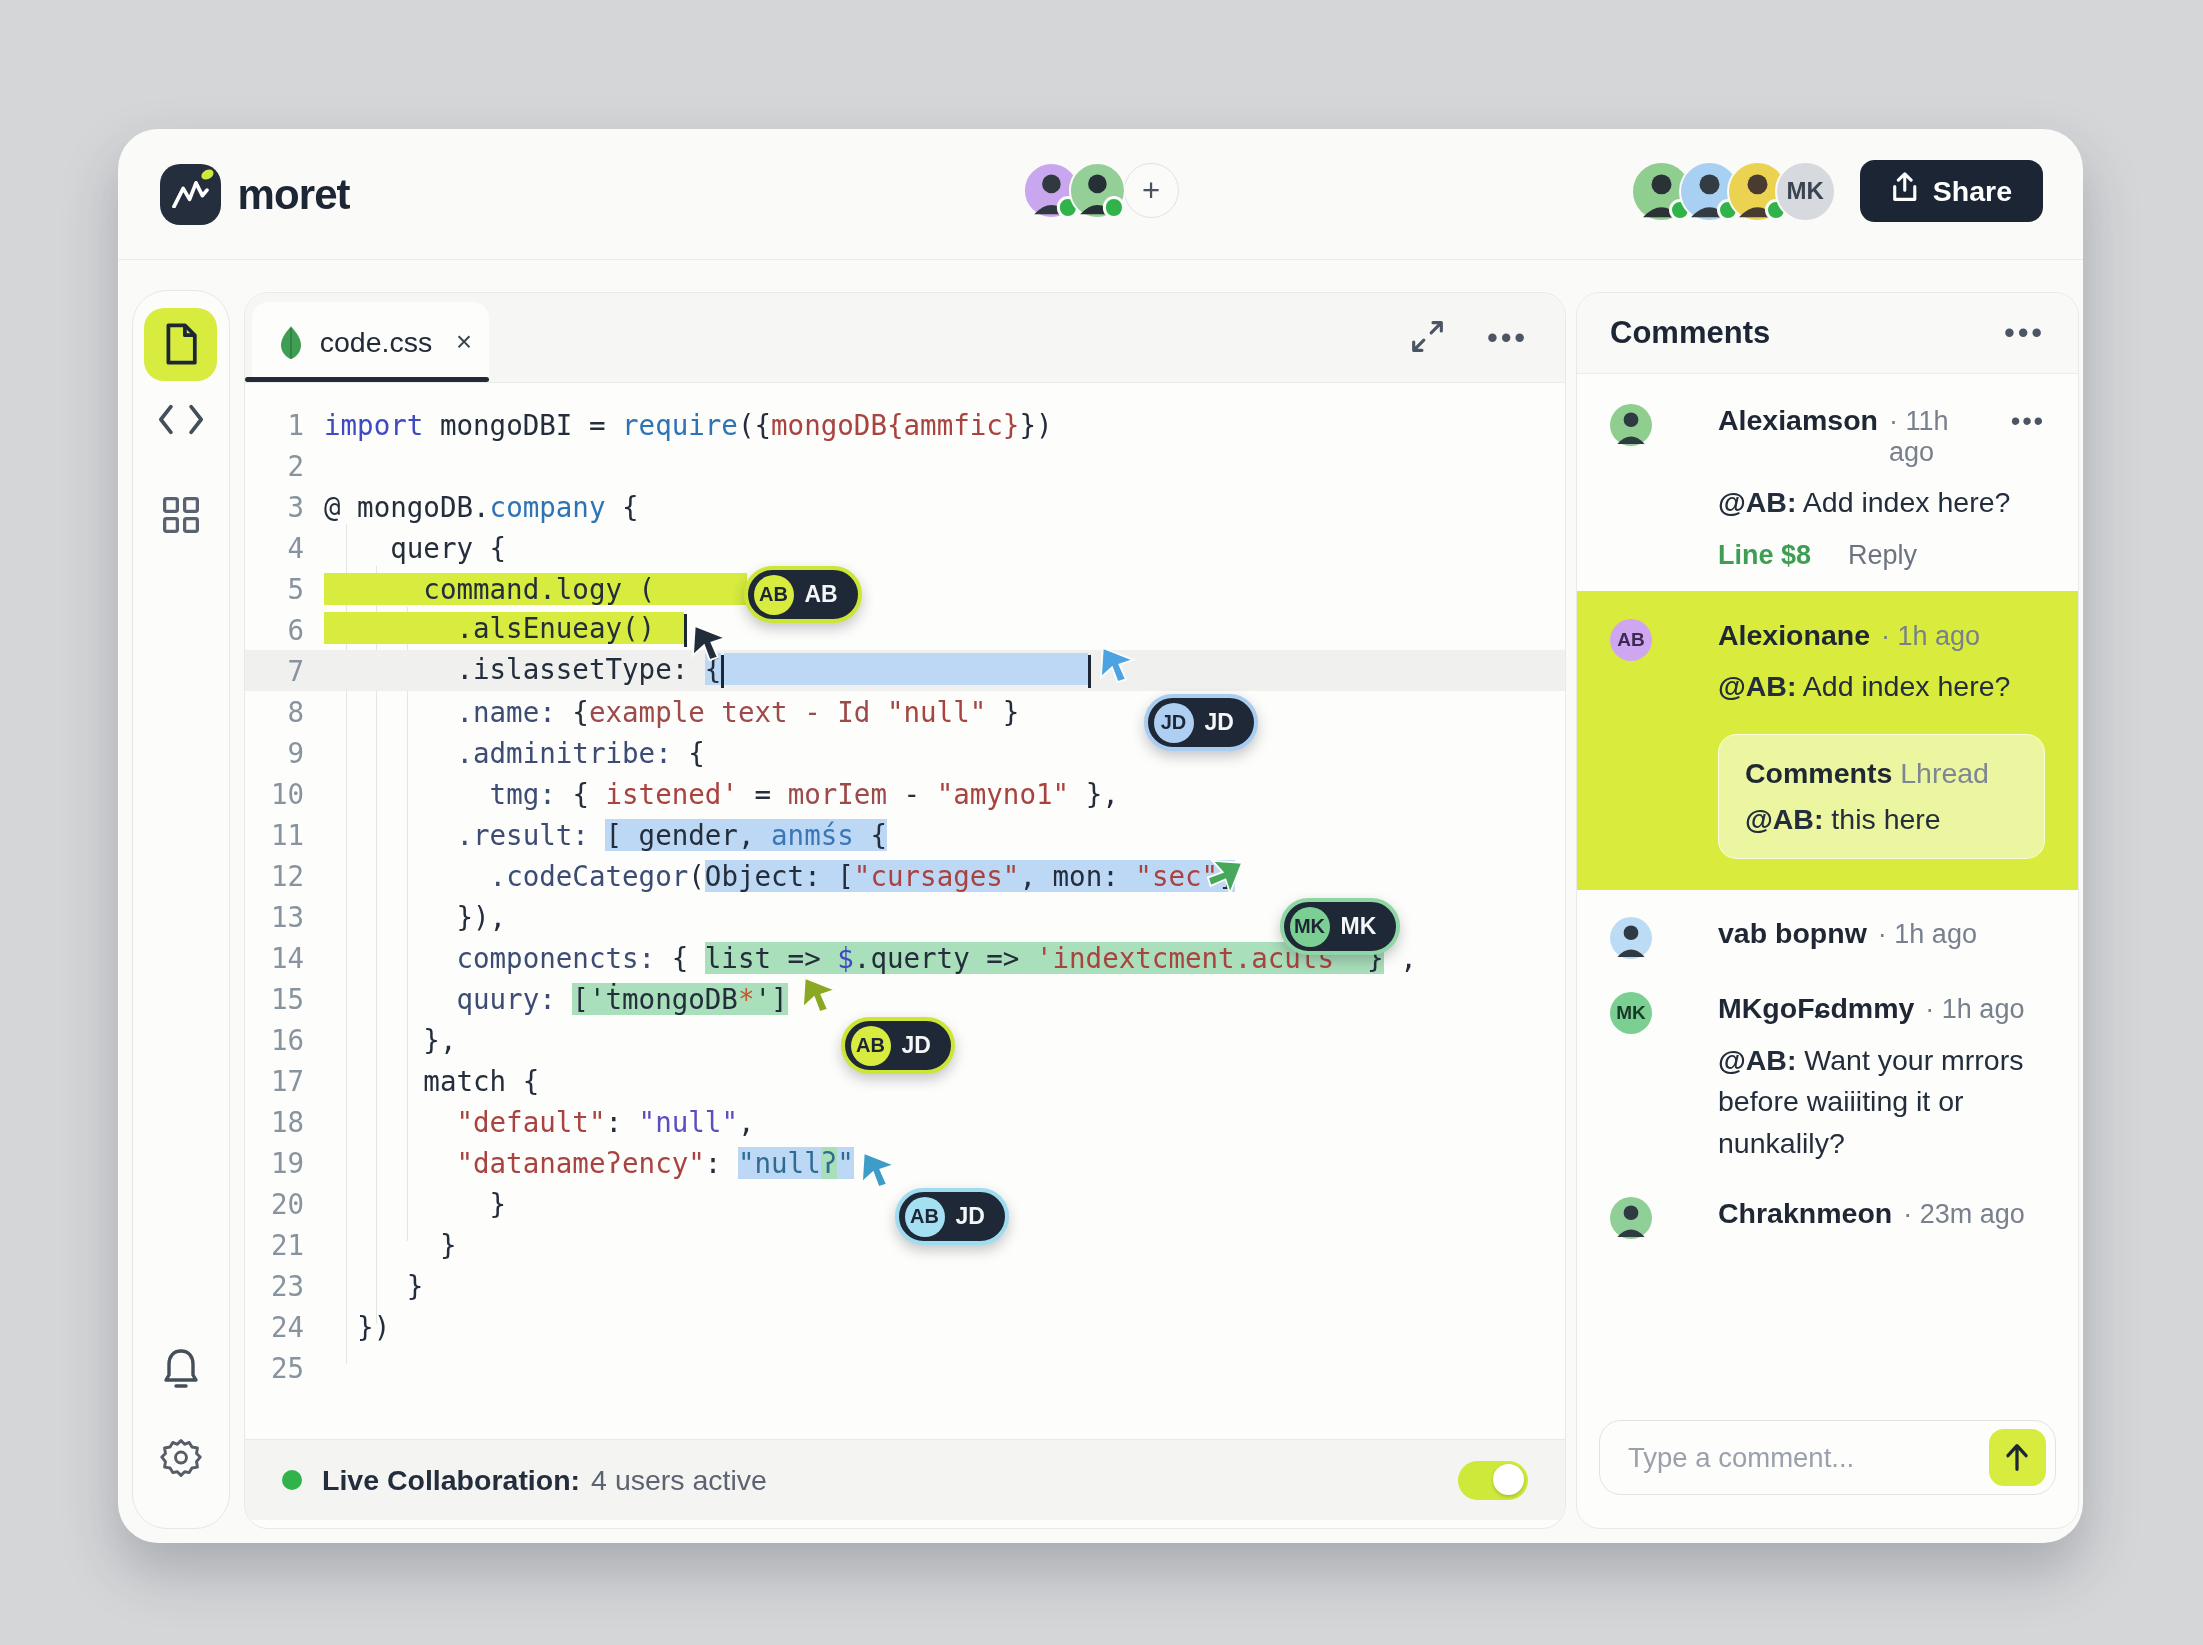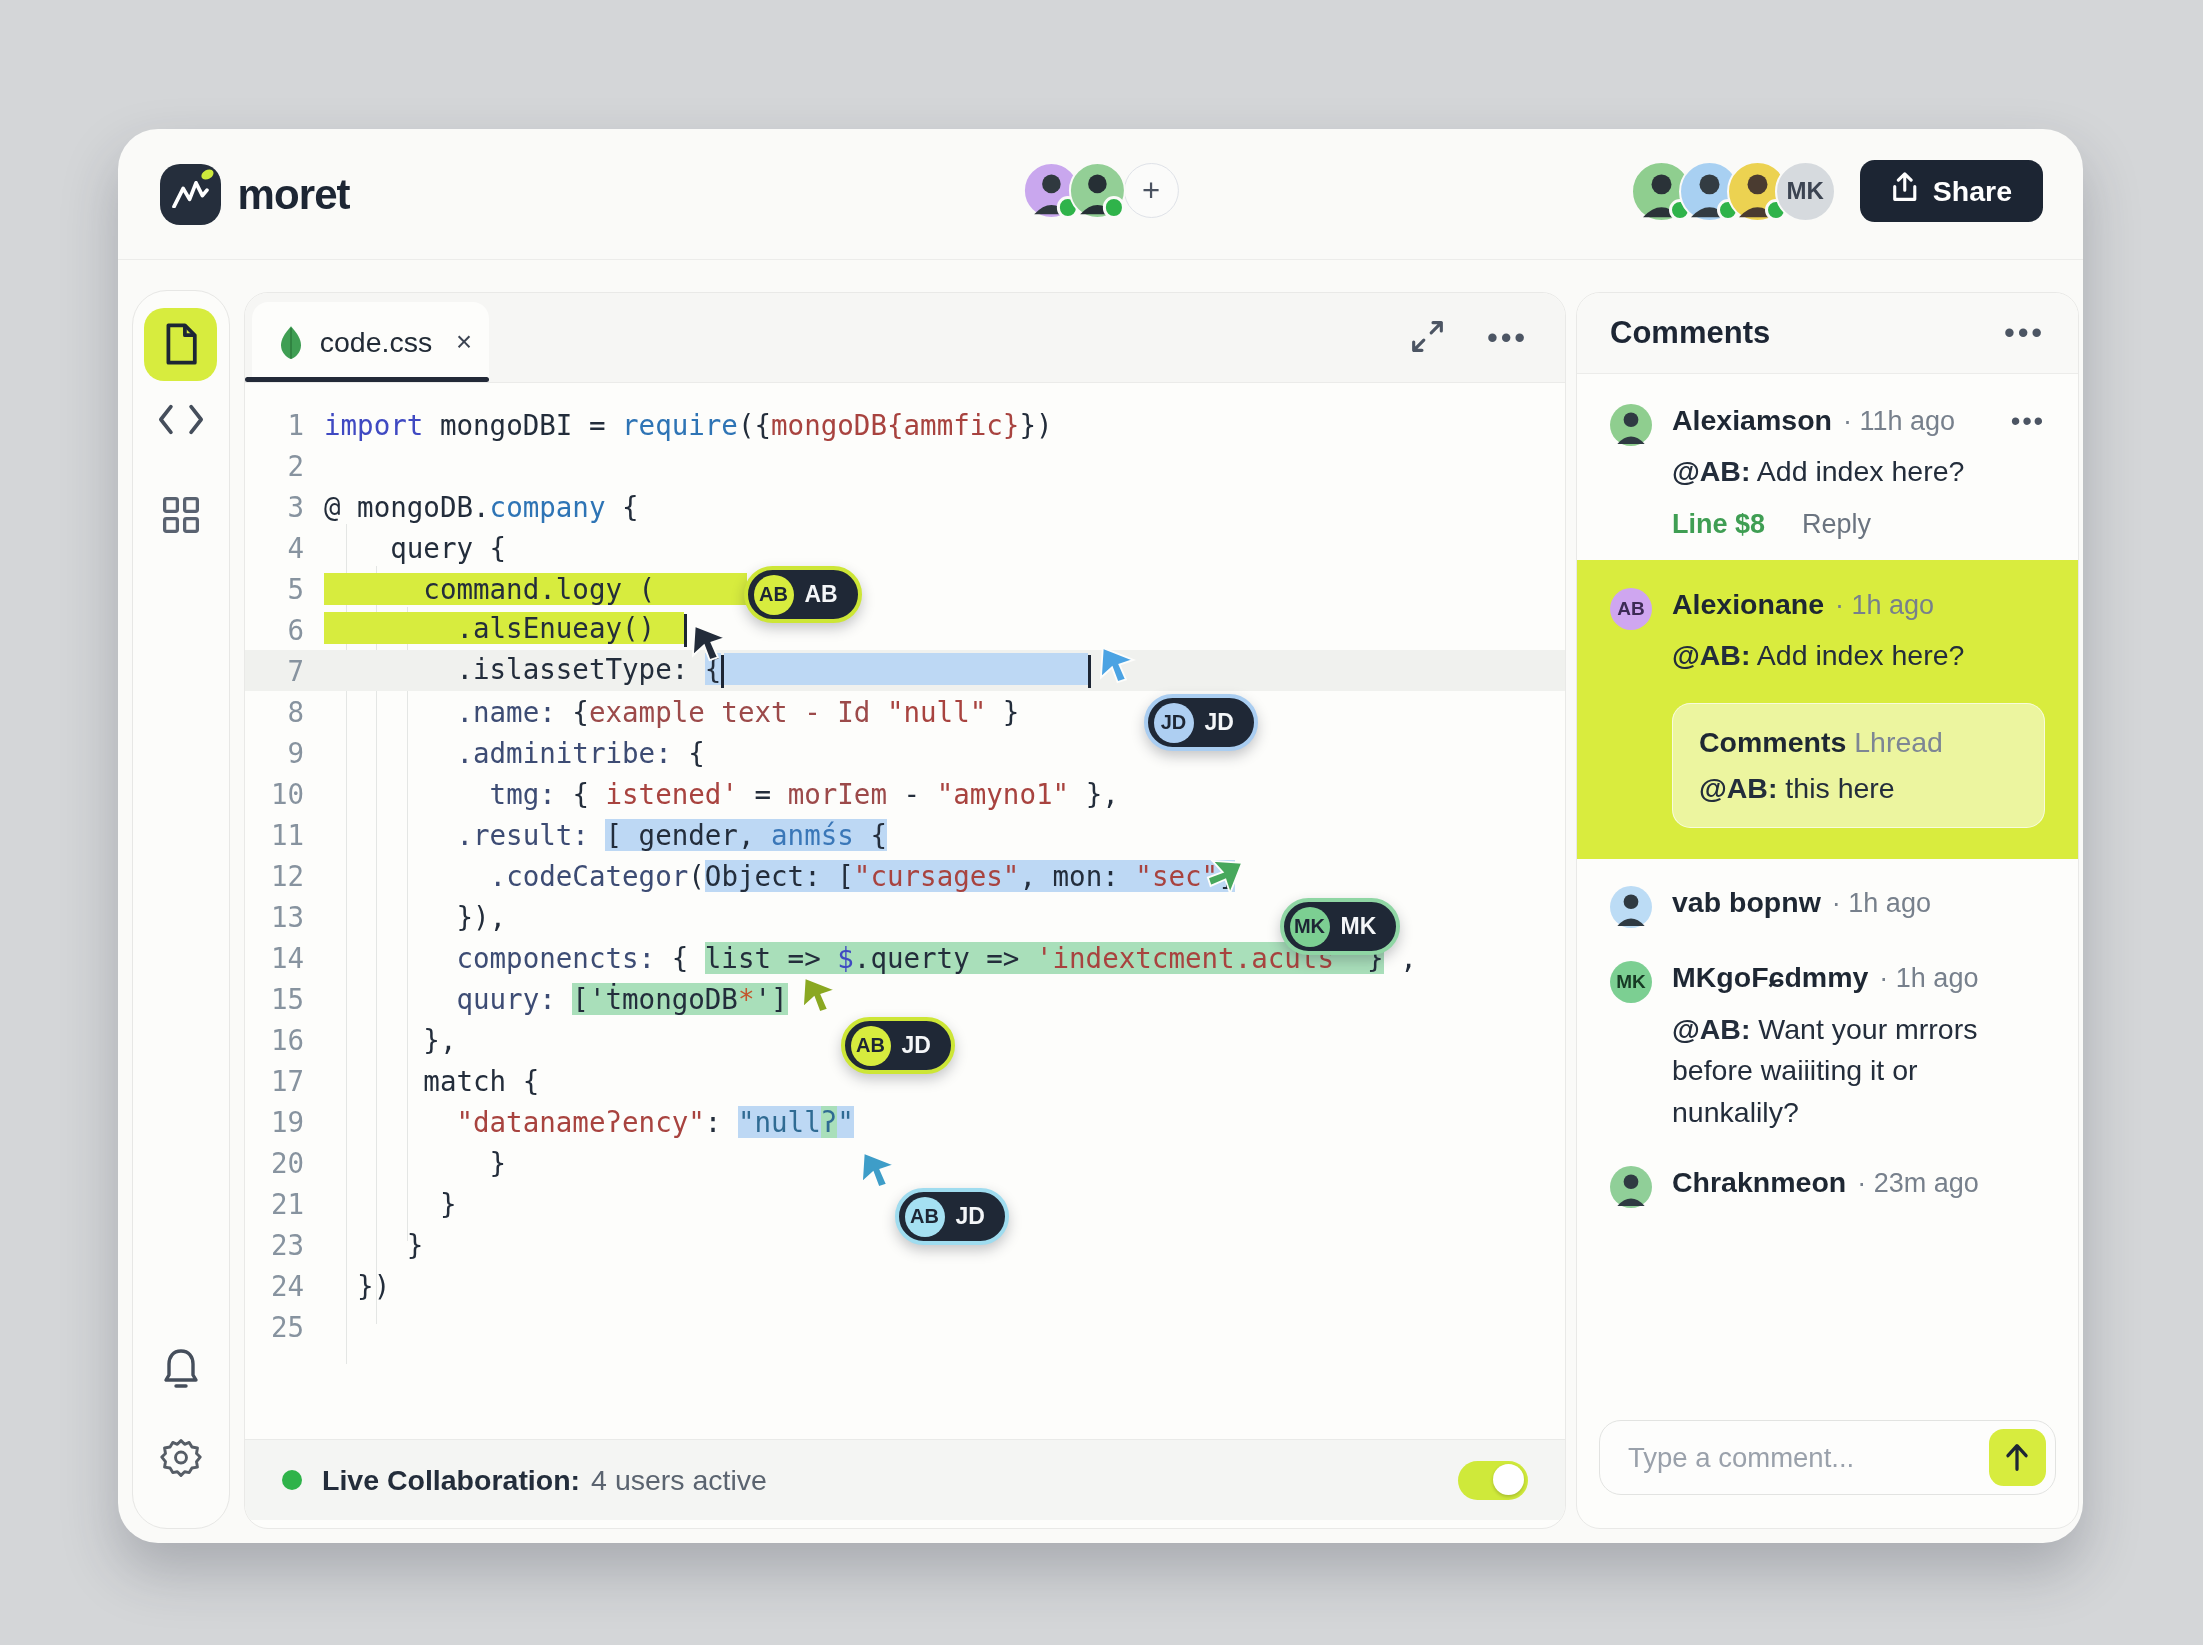--- a/index.html
+++ b/index.html
@@ -75,21 +75,21 @@
   .toggle .knob{position:absolute;right:3.7px;top:3.7px;width:31px;height:31px;border-radius:50%;background:#fff;box-shadow:0 1.8px 3.7px rgba(0,0,0,.2);}
   
   .comments{position:absolute;left:1458px;top:163px;width:501px;height:1235px;background:#fdfdfb;border:0.9px solid #e9e9e7;border-radius:24px;overflow:hidden;}
   .cm-head{height:81px;border-bottom:1.8px solid #ececea;display:flex;align-items:center;padding:0 33px;box-sizing:border-box;background:#f9f9f7;}
   .cm-title{font-size:31px;font-weight:700;color:#1d2634;}
   .cm-head .dots{margin-left:auto;}
   .cm-list{position:absolute;left:0;top:83px;width:100%;bottom:124px;overflow:hidden;}
   .cm-item{padding:27.5px 33px 5.5px 33px;display:flex;gap:20px;}
   .cm-item.hl{background:#d9ec3e;padding-bottom:31px;margin-top:14.7px;}
   .cm-av{width:42px;height:42px;border-radius:50%;flex:0 0 auto;display:flex;align-items:center;justify-content:center;font-size:19px;font-weight:700;}
-  .cm-body{flex:1;min-width:0;}
+  .cm-body{flex:1;min-width:0;margin-left:46px;}
   .cm-nameline{display:flex;align-items:baseline;gap:11px;}
   .cm-name{font-size:28.5px;font-weight:700;color:#1e2733;}
   .cm-time{font-size:27px;color:#77808c;}
   .cm-menu{margin-left:auto;color:#4c5563;font-size:27.5px;letter-spacing:1.8px;}
   .cm-text{margin-top:14.7px;font-size:28.5px;color:#232d3b;line-height:1.45;}
   .cm-text b{font-weight:700;}
   .cm-links{margin-top:16.5px;display:flex;gap:37px;font-size:27px;}
   .cm-link-line{color:#3f9e53;font-weight:600;}
   .cm-link-reply{color:#6b7480;}
   .thread-card{margin-top:26px;background:rgba(252,253,238,.55);border:1.8px solid rgba(255,255,255,.65);border-radius:18.4px;padding:22px 26px;}
@@ -293,20 +293,24 @@
             </div>
             <div class="code-row">
               <span class="ln">16</span>
               <span class="code-text"><span class="tok p">      },</span></span>
             </div>
             <div class="code-row">
               <span class="ln">17</span>
               <span class="code-text"><span class="tok p">      match {</span></span>
             </div>
             <div class="code-row">
+              <span class="ln">18</span>
+              <span class="code-text"><span class="tok p">        </span><span class="tok s">"default"</span><span class="tok p">: </span><span class="tok v">"null"</span><span class="tok p">,</span></span>
+            </div>
+            <div class="code-row">
               <span class="ln">19</span>
               <span class="code-text"><span class="tok p">        </span><span class="tok s">"datanameʔency"</span><span class="tok p">: </span><span class="tok t h-sel">"null</span><span class="tok t h-mint">ʔ</span><span class="tok t h-sel">"</span></span>
             </div>
             <div class="code-row">
               <span class="ln">20</span>
               <span class="code-text"><span class="tok p">          }</span></span>
             </div>
             <div class="code-row">
               <span class="ln">21</span>
               <span class="code-text"><span class="tok p">       }</span></span>

